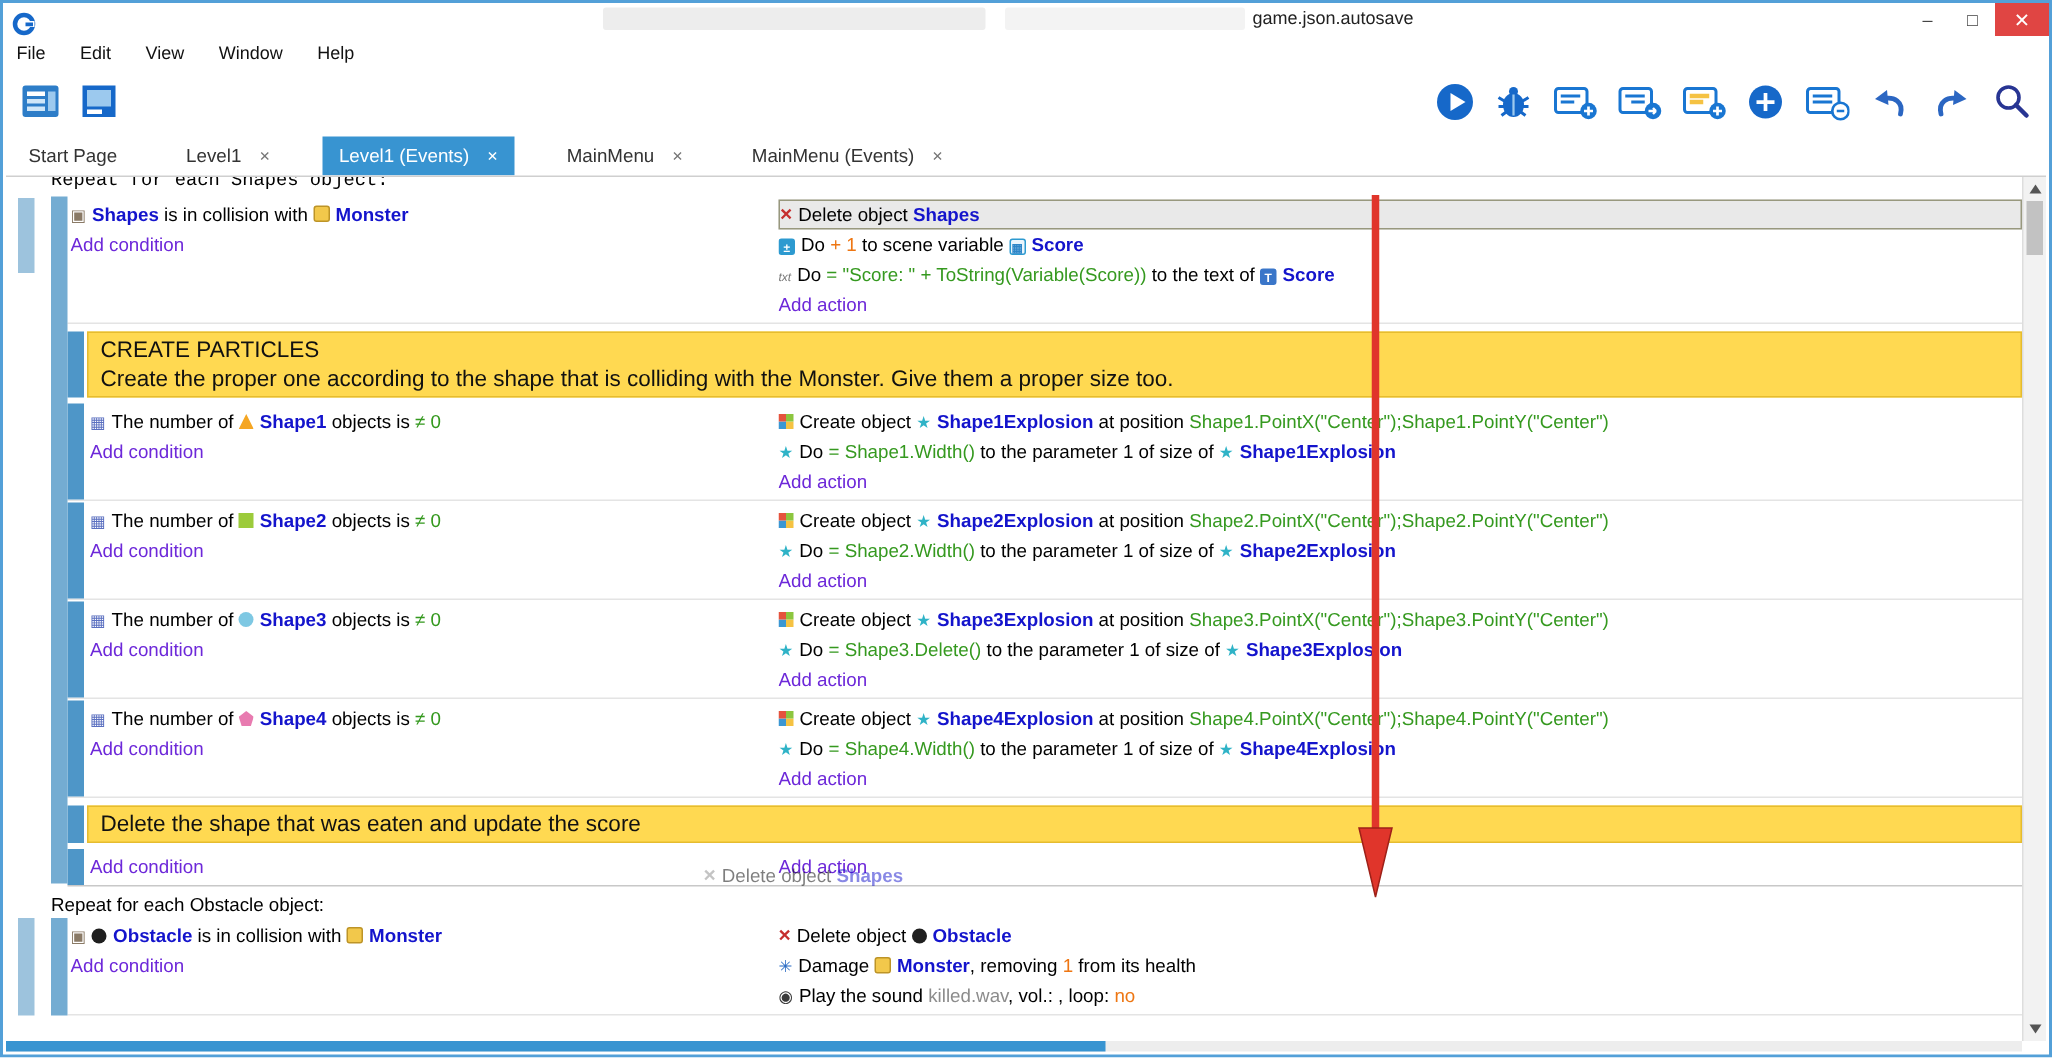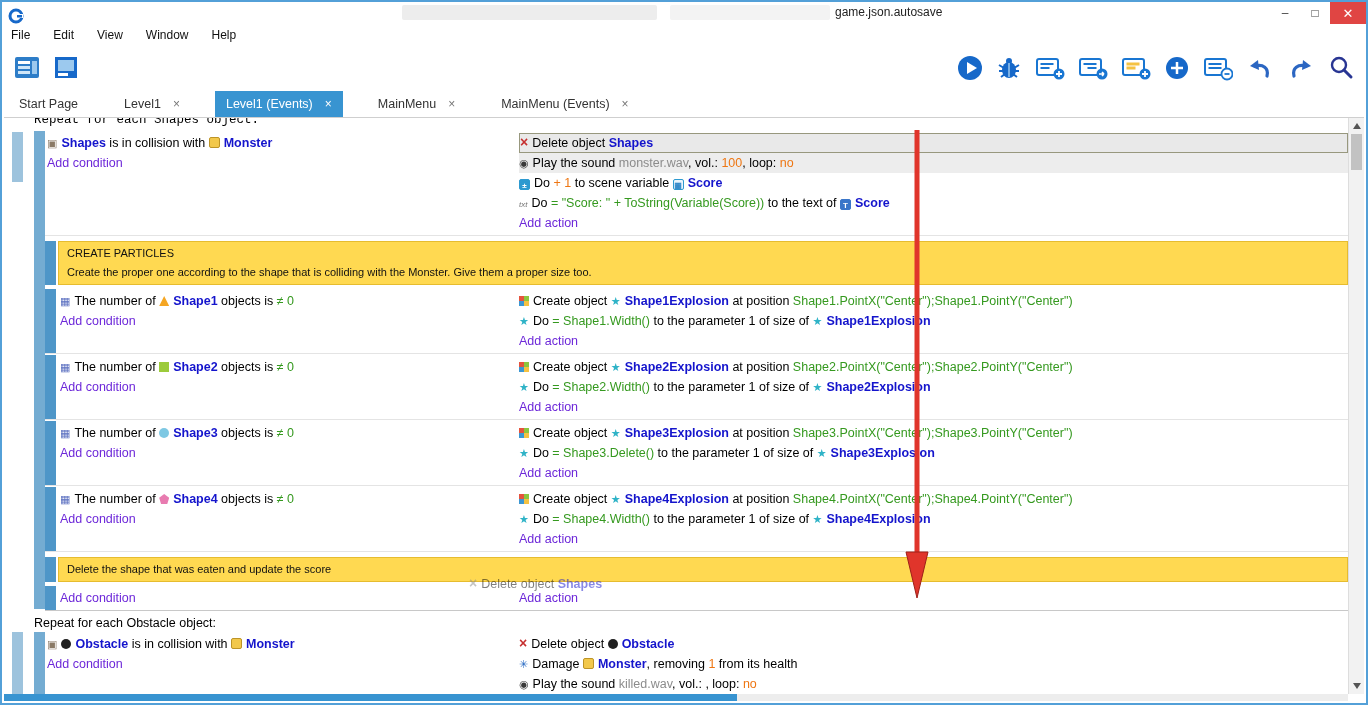--- a/index.html
+++ b/index.html
@@ -58,21 +58,21 @@
   .line.shade { background:#EDEDED; }
   .s-p { color:#000; }
   .s-o { color:#1414CC; font-weight:bold; }
   .s-g { color:#35991F; }
   .s-n { color:#EE7612; }
   .s-f { color:#8C8C8C; }
   .s-a { color:#6d28d9; }
 
   .comment-row { display:flex; margin:5px 0 4px 0; }
   .comment { flex:1; background:#FFD951; border:1px solid #E6BC2F; padding:2px 8px; }
-  .comment .cline { font-size:11px; line-height:19px; color:#111; white-space:nowrap; overflow:hidden; }
+  .comment .cline { font-size:15px; line-height:19px; color:#111; white-space:nowrap; overflow:hidden; }
 
   
   .ic { display:inline-block; vertical-align:-1px; margin-right:4px; }
   .ic-glyph { vertical-align:0; line-height:12px; }
   .ic-shape { width:10px; height:10px; }
   .ic-badge { width:11px; height:11px; border-radius:2px; text-align:center; }
   .ic-badge .bg { display:block; font-size:8px; line-height:11px; font-weight:bold; }
   .ic-grid4 { width:10px; height:10px; }
 
   
@@ -240,21 +240,20 @@
         <div class="group">
           <div class="main-grip"></div>
           <div class="outer-tick"></div>
           <div class="ev-row i0">
             <div class="cell-cond">
               <div class="line"><span class="ic ic-glyph" style="font-size: 11px; color: rgb(138, 122, 102);">▣</span><span class="s-o">Shapes</span><span class="s-p"> is in collision with </span><span class="ic ic-badge" style="background: rgb(242, 200, 75); border: 1px solid rgb(189, 148, 39);"></span><span class="s-o">Monster</span></div>
               <div class="line"><span class="s-a">Add condition</span></div>
             </div>
             <div class="cell-act">
               <div class="line sel"><span class="ic ic-glyph" style="font-size: 14px; color: rgb(198, 47, 47); font-weight: bold;">×</span><span class="s-p">Delete object </span><span class="s-o">Shapes</span></div>
-              <div class="line shade"><span class="ic ic-glyph" style="font-size: 11px; color: rgb(58, 58, 58);">◉</span><span class="s-p">Play the sound </span><span class="s-f">monster.wav</span><span class="s-p">, vol.: </span><span class="s-n">100</span><span class="s-p">, loop: </span><span class="s-n">no</span></div>
               <div class="line"><span class="ic ic-badge" style="background: rgb(45, 154, 208); border: 1px solid rgb(45, 154, 208);"><span class="bg" style="color: rgb(255, 255, 255);">±</span></span><span class="s-p">Do </span><span class="s-n">+ 1</span><span class="s-p"> to scene variable </span><span class="ic ic-badge" style="background: rgb(234, 245, 252); border: 1px solid rgb(45, 154, 208);"><span class="bg" style="color: rgb(46, 134, 200);">▦</span></span><span class="s-o">Score</span></div>
               <div class="line"><span class="ic ic-glyph" style="font-size: 8px; color: rgb(119, 119, 119); font-style: italic;">txt</span><span class="s-p">Do </span><span class="s-g">= "Score: " + ToString(Variable(Score))</span><span class="s-p"> to the text of </span><span class="ic ic-badge" style="background: rgb(58, 118, 201); border: 1px solid rgb(58, 118, 201);"><span class="bg" style="color: rgb(255, 255, 255);">T</span></span><span class="s-o">Score</span></div>
               <div class="line"><span class="s-a">Add action</span></div>
             </div>
           </div>
           <div class="comment-row">
             <div class="ev-grip"></div>
             <div class="comment">
               <div class="cline">CREATE PARTICLES</div>
               <div class="cline">Create the proper one according to the shape that is colliding with the Monster. Give them a proper size too.</div>

